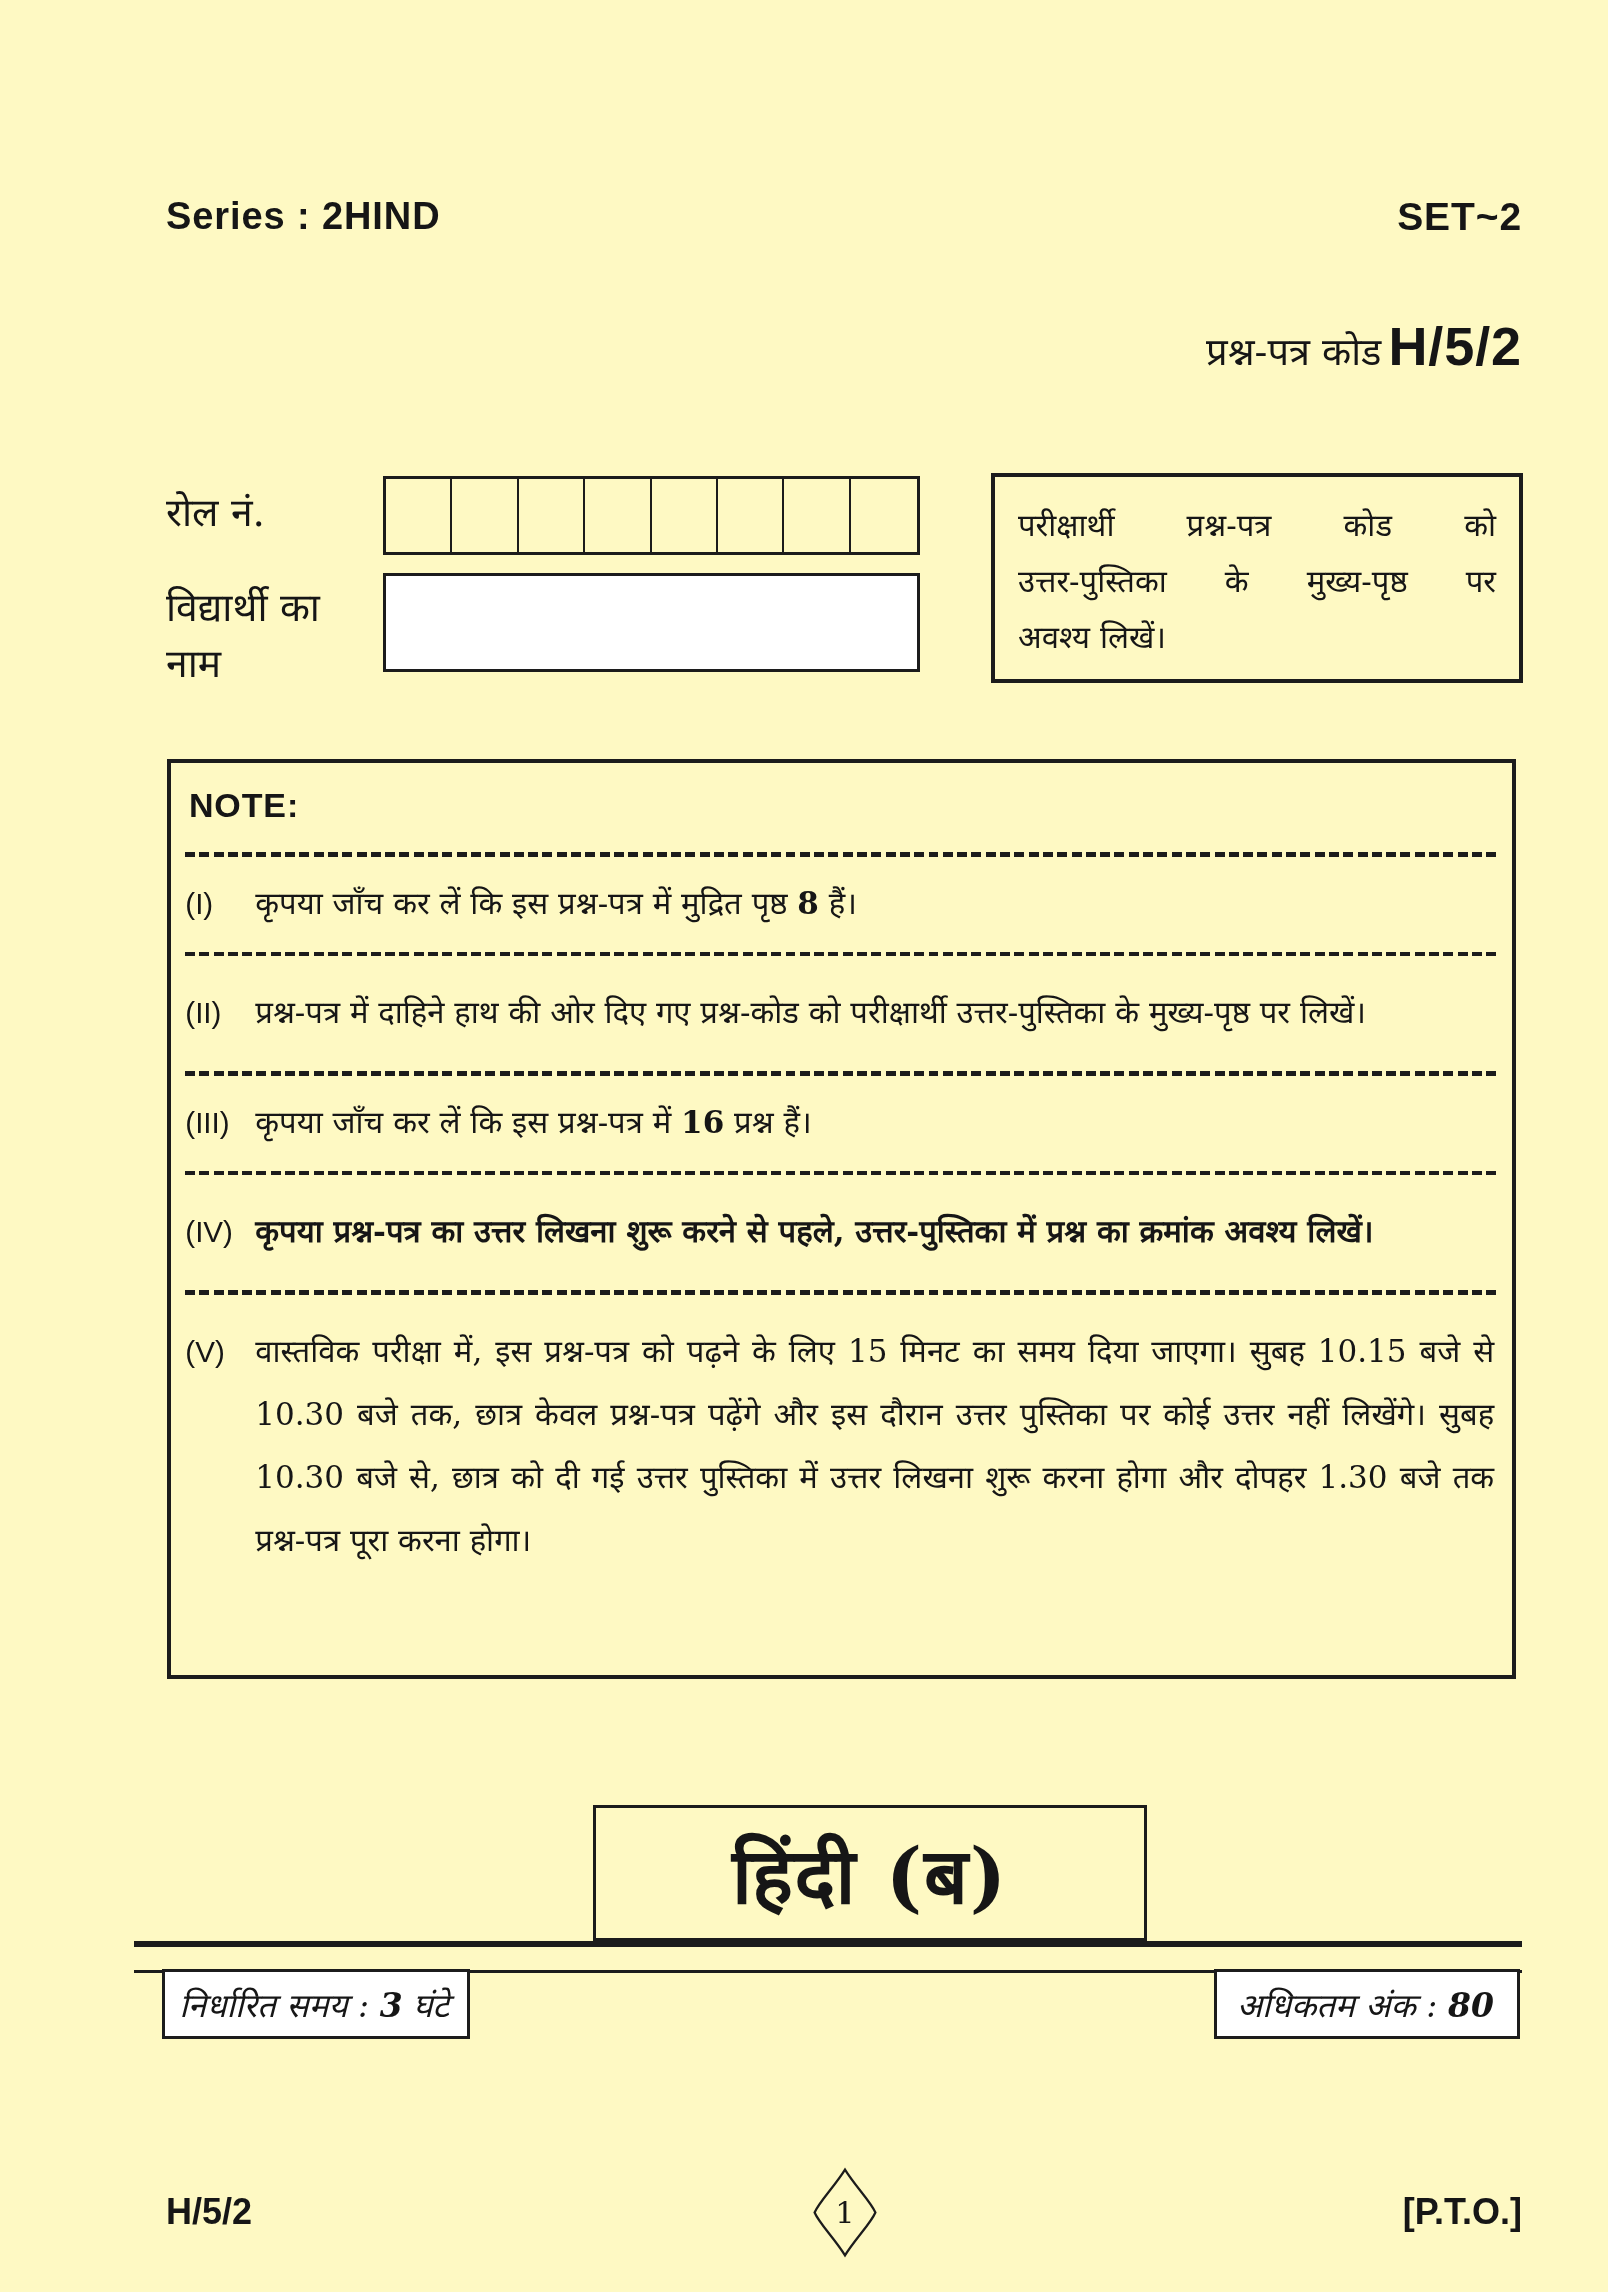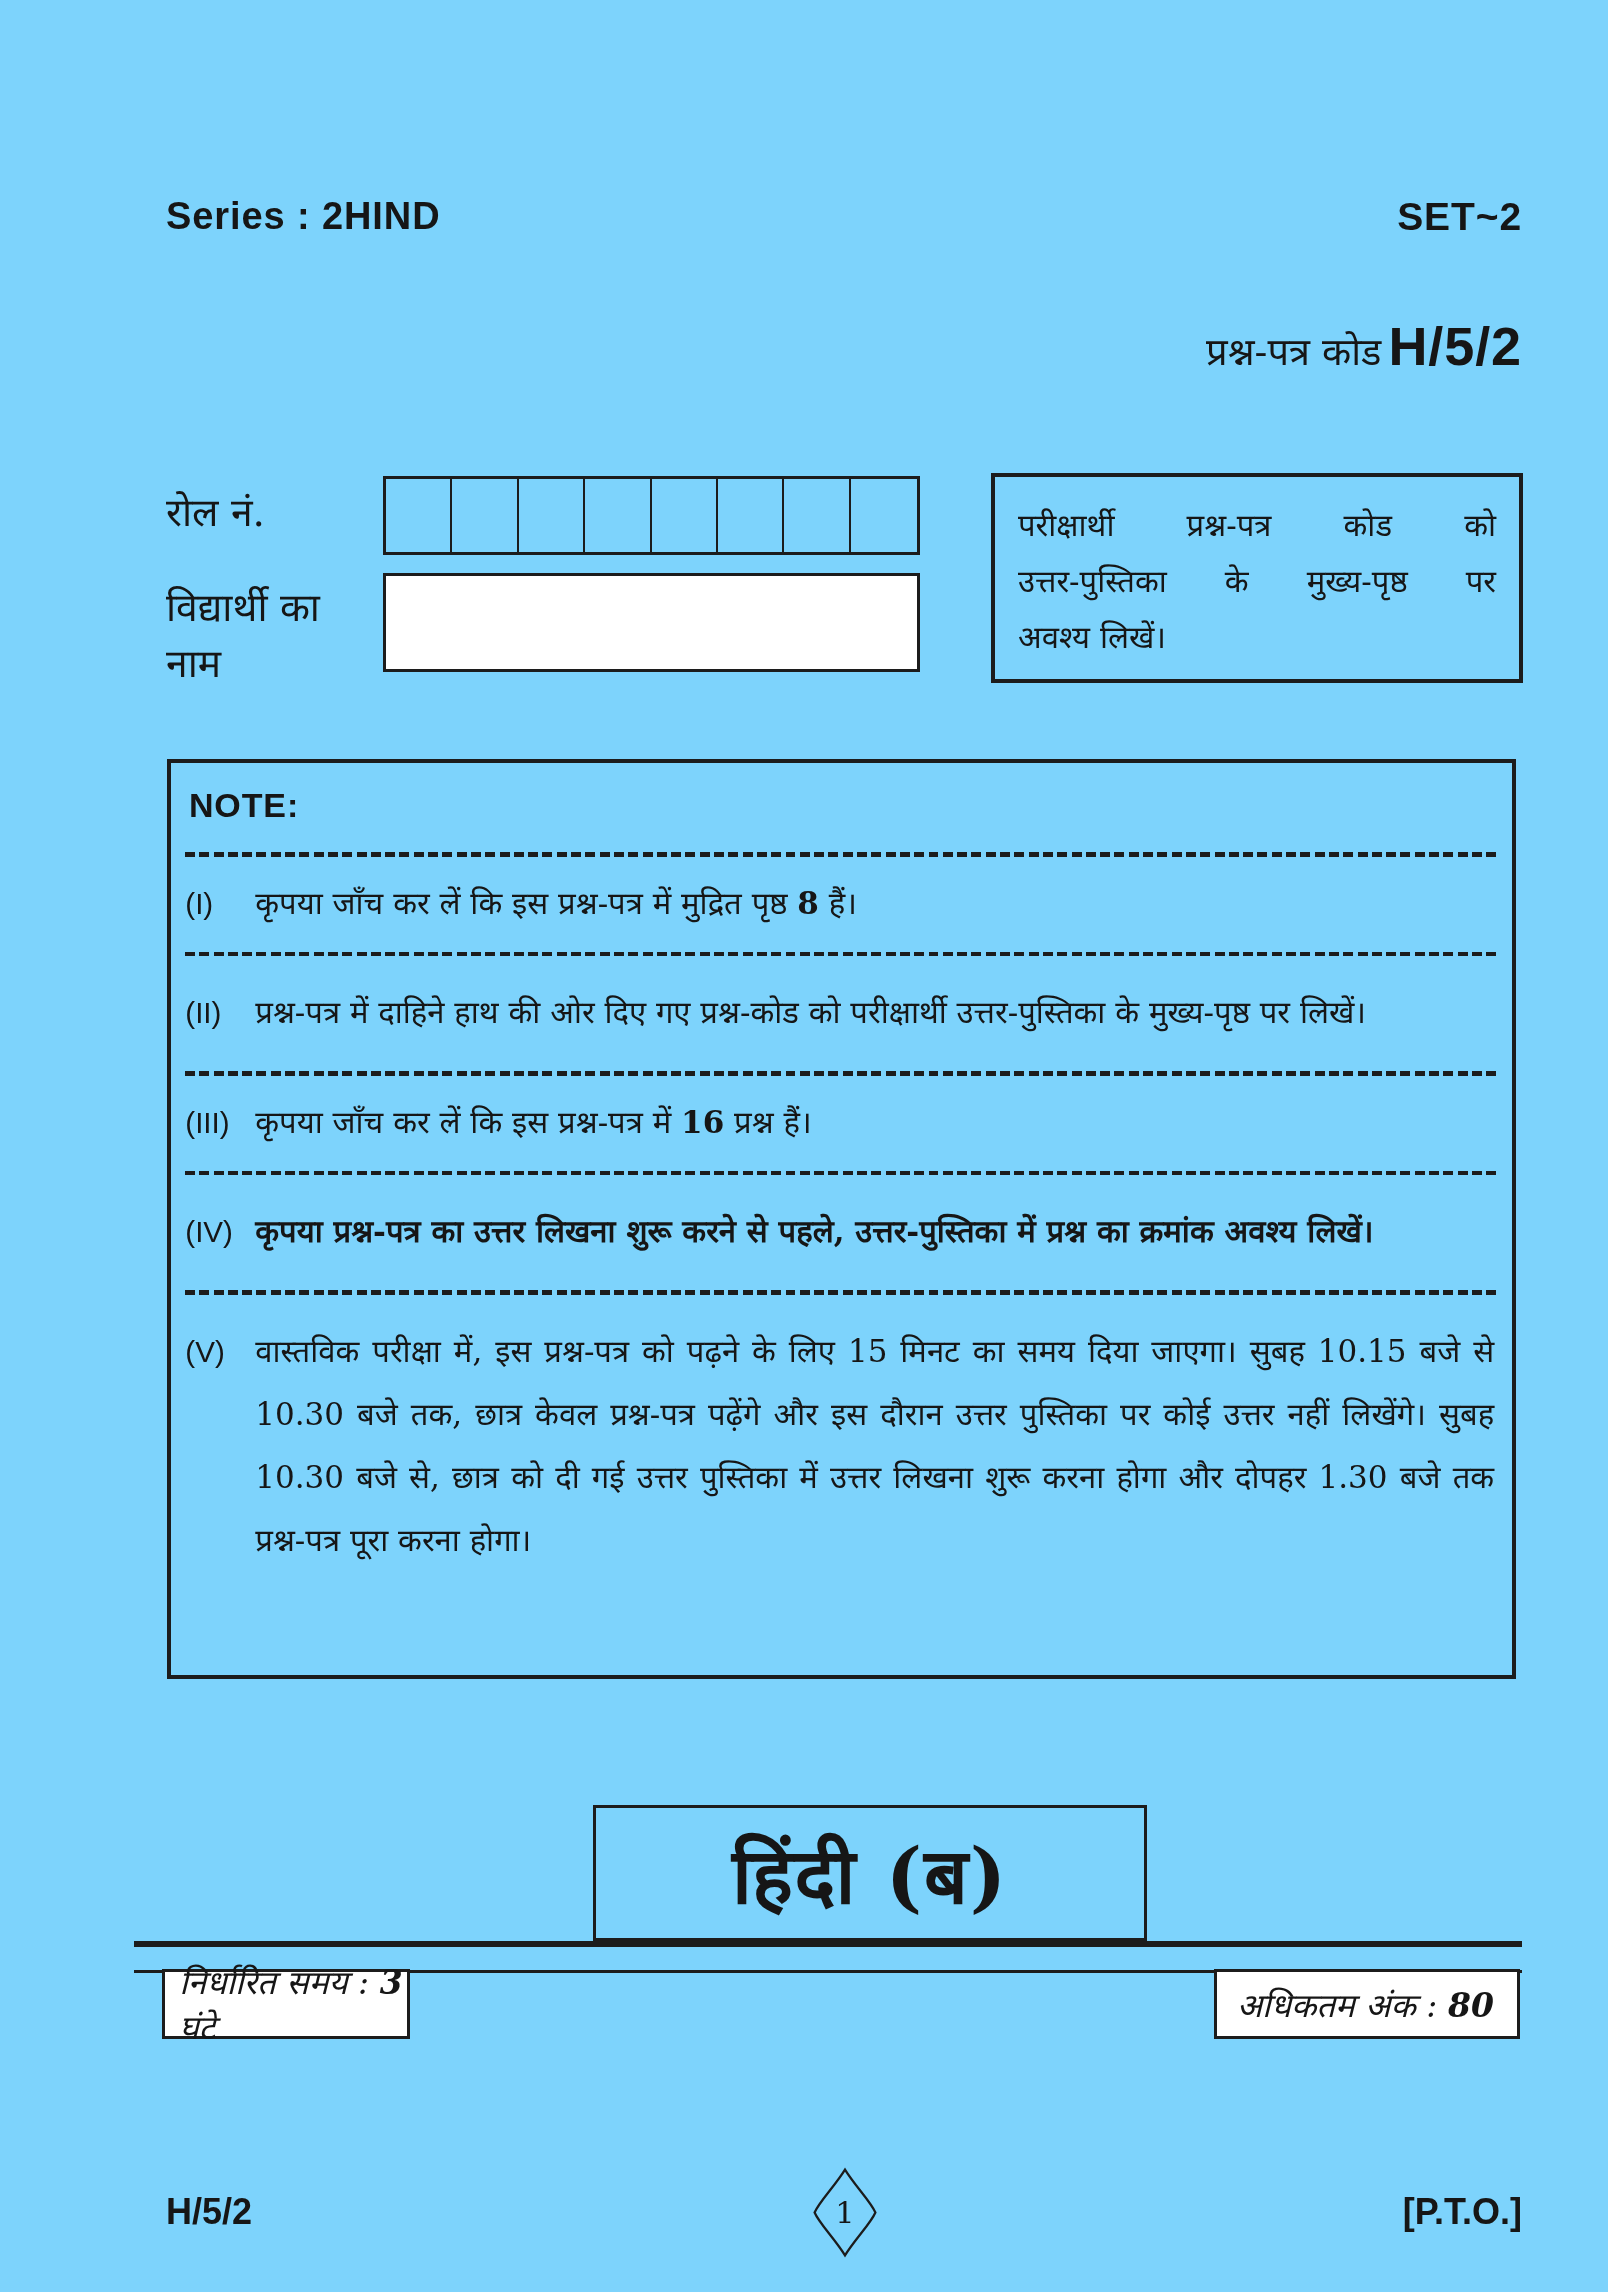--- a/index.html
+++ b/index.html
@@ -1,19 +1,19 @@
 <!DOCTYPE html>
 <html style="font-size:14.3px"><head>
 <meta charset="utf-8">
 <style>
   html,body{margin:0;padding:0;background:#ffffff;}
   .page{
     position:relative;
     width:1608px;height:2293px;
-    background:#7dd3fc;
+    background:#fef9c3;
     color:#161616;
     font-family:"DejaVu Serif","Liberation Serif",serif;
     overflow:hidden;
   }
   .en{font-family:"Liberation Sans","DejaVu Sans",sans-serif;}
   .b{font-weight:700;}
   .abs{position:absolute;}
 
   
   .series{left:166px;top:195px;font-size:38px;letter-spacing:0.9px;}
@@ -65,21 +65,21 @@
     border:3.6px solid #1c1c1c;box-sizing:border-box;
     display:flex;align-items:center;justify-content:center;
     font-size:77px;font-weight:700;letter-spacing:1.8px;margin-left:28px;
   }
   .thick-rule{left:134px;top:1941px;width:1388px;height:6.3px;background:#1c1c1c;}
   .tm-row{left:134px;top:1970px;width:1388px;height:70px;border-top:3.6px solid #1c1c1c;box-sizing:border-box;}
   .tm-box{
     position:absolute;top:-3.6px;height:70px;border:3.6px solid #1c1c1c;box-sizing:border-box;
     display:flex;align-items:center;font-style:italic;font-size:33px;background:#fff;
   }
-  .tm-left{left:28px;width:248px;padding-left:14.3px;}
+  .tm-left{left:28px;width:308px;padding-left:14.3px;}
   .tm-right{right:1.8px;width:306px;padding-left:19.7px;}
 
   
   .footer-code{left:166px;top:2191px;font-size:36px;}
   .footer-pto{right:86px;top:2191px;font-size:36px;}
   .page-badge{left:810px;top:2166px;width:70px;height:93px;}
   .page-badge svg{display:block;}
 </style>
 </head>
 <body>

